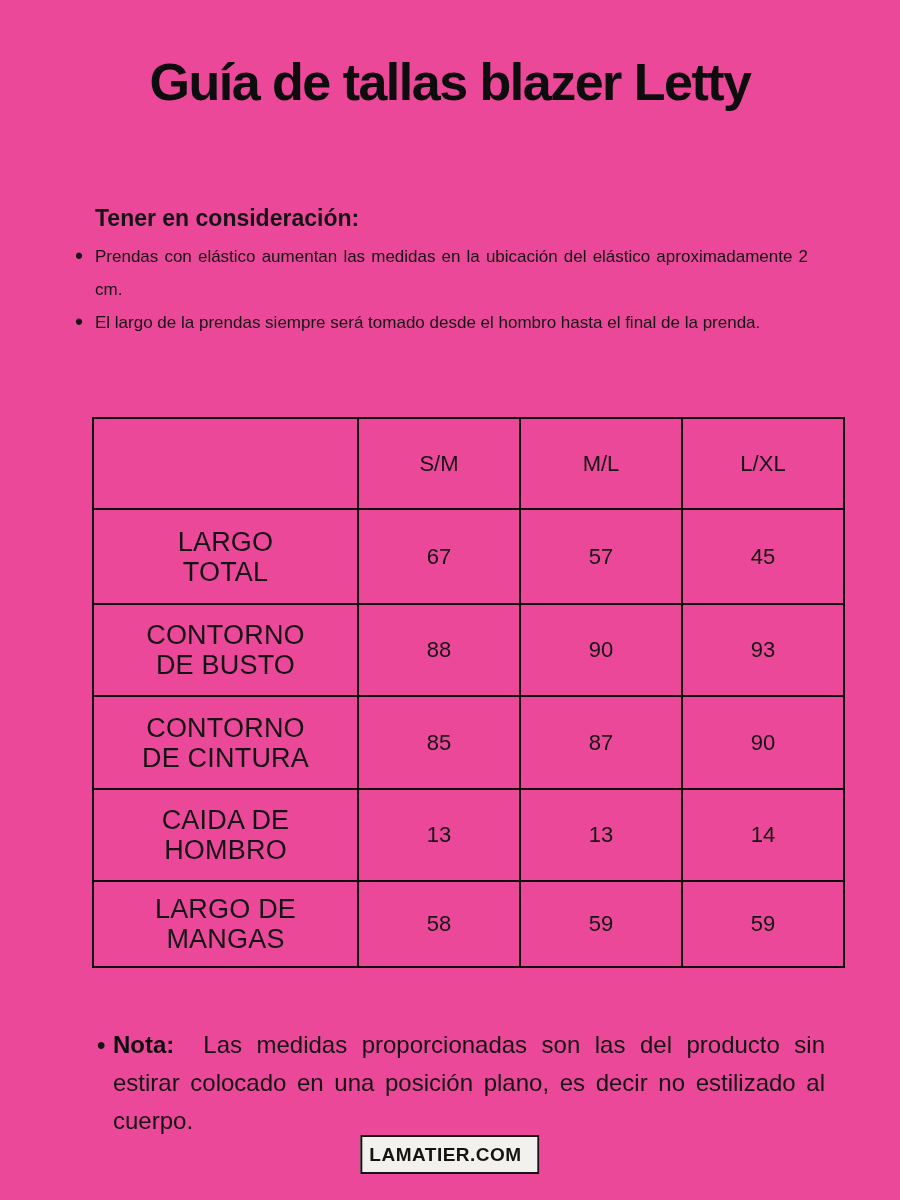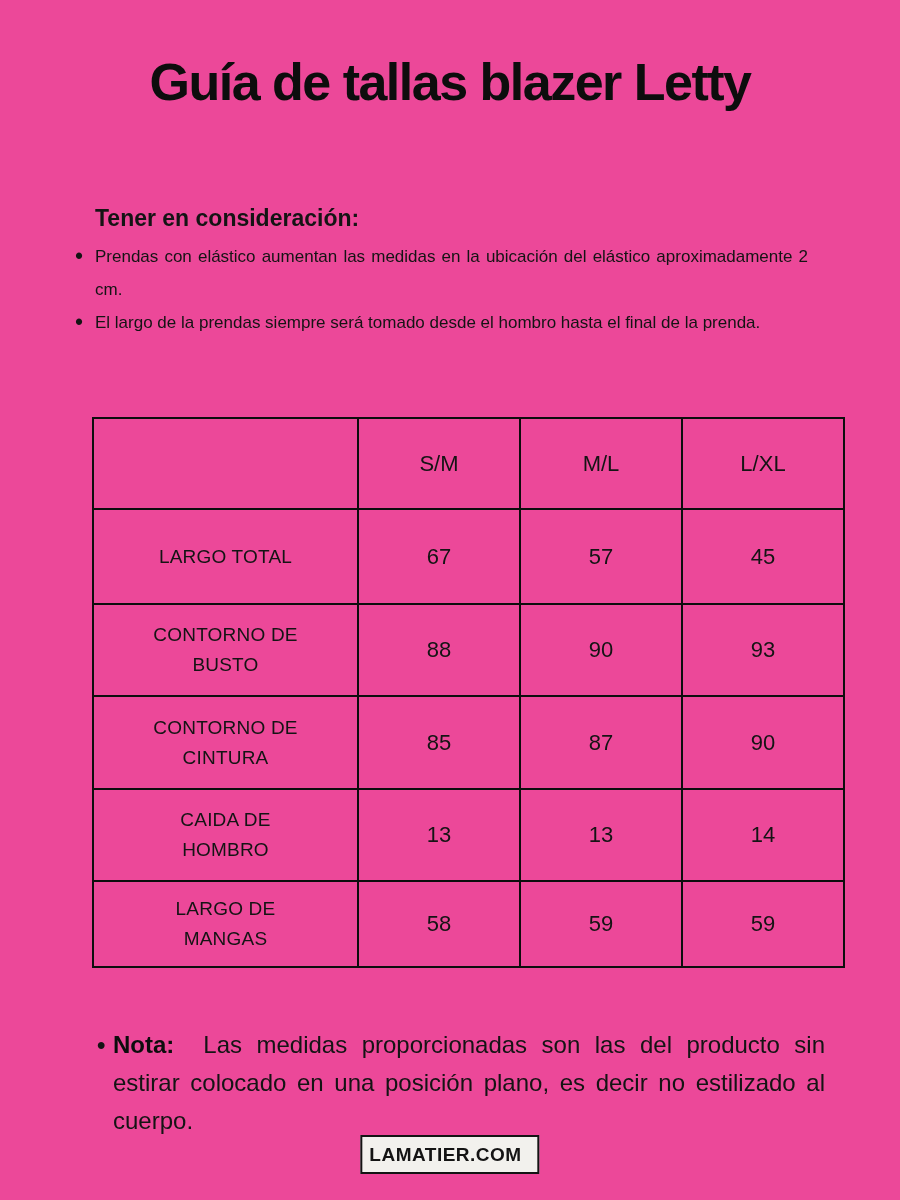--- a/index.html
+++ b/index.html
@@ -82,21 +82,21 @@
   .size-table td {
     border: 2.5px solid #0d0d0d;
     text-align: center;
     vertical-align: middle;
     font-size: 22px;
     font-weight: 500;
     color: #141414;
   }
 
   .size-table td.row-label {
-    font-size: 19px;
+    font-size: 27px;
     line-height: 30px;
     padding: 0 43px;
     letter-spacing: 0.2px;
   }
 
   .col-label  { width: 265px; }
   .col-size   { width: 162px; }
 
   
   .note {

